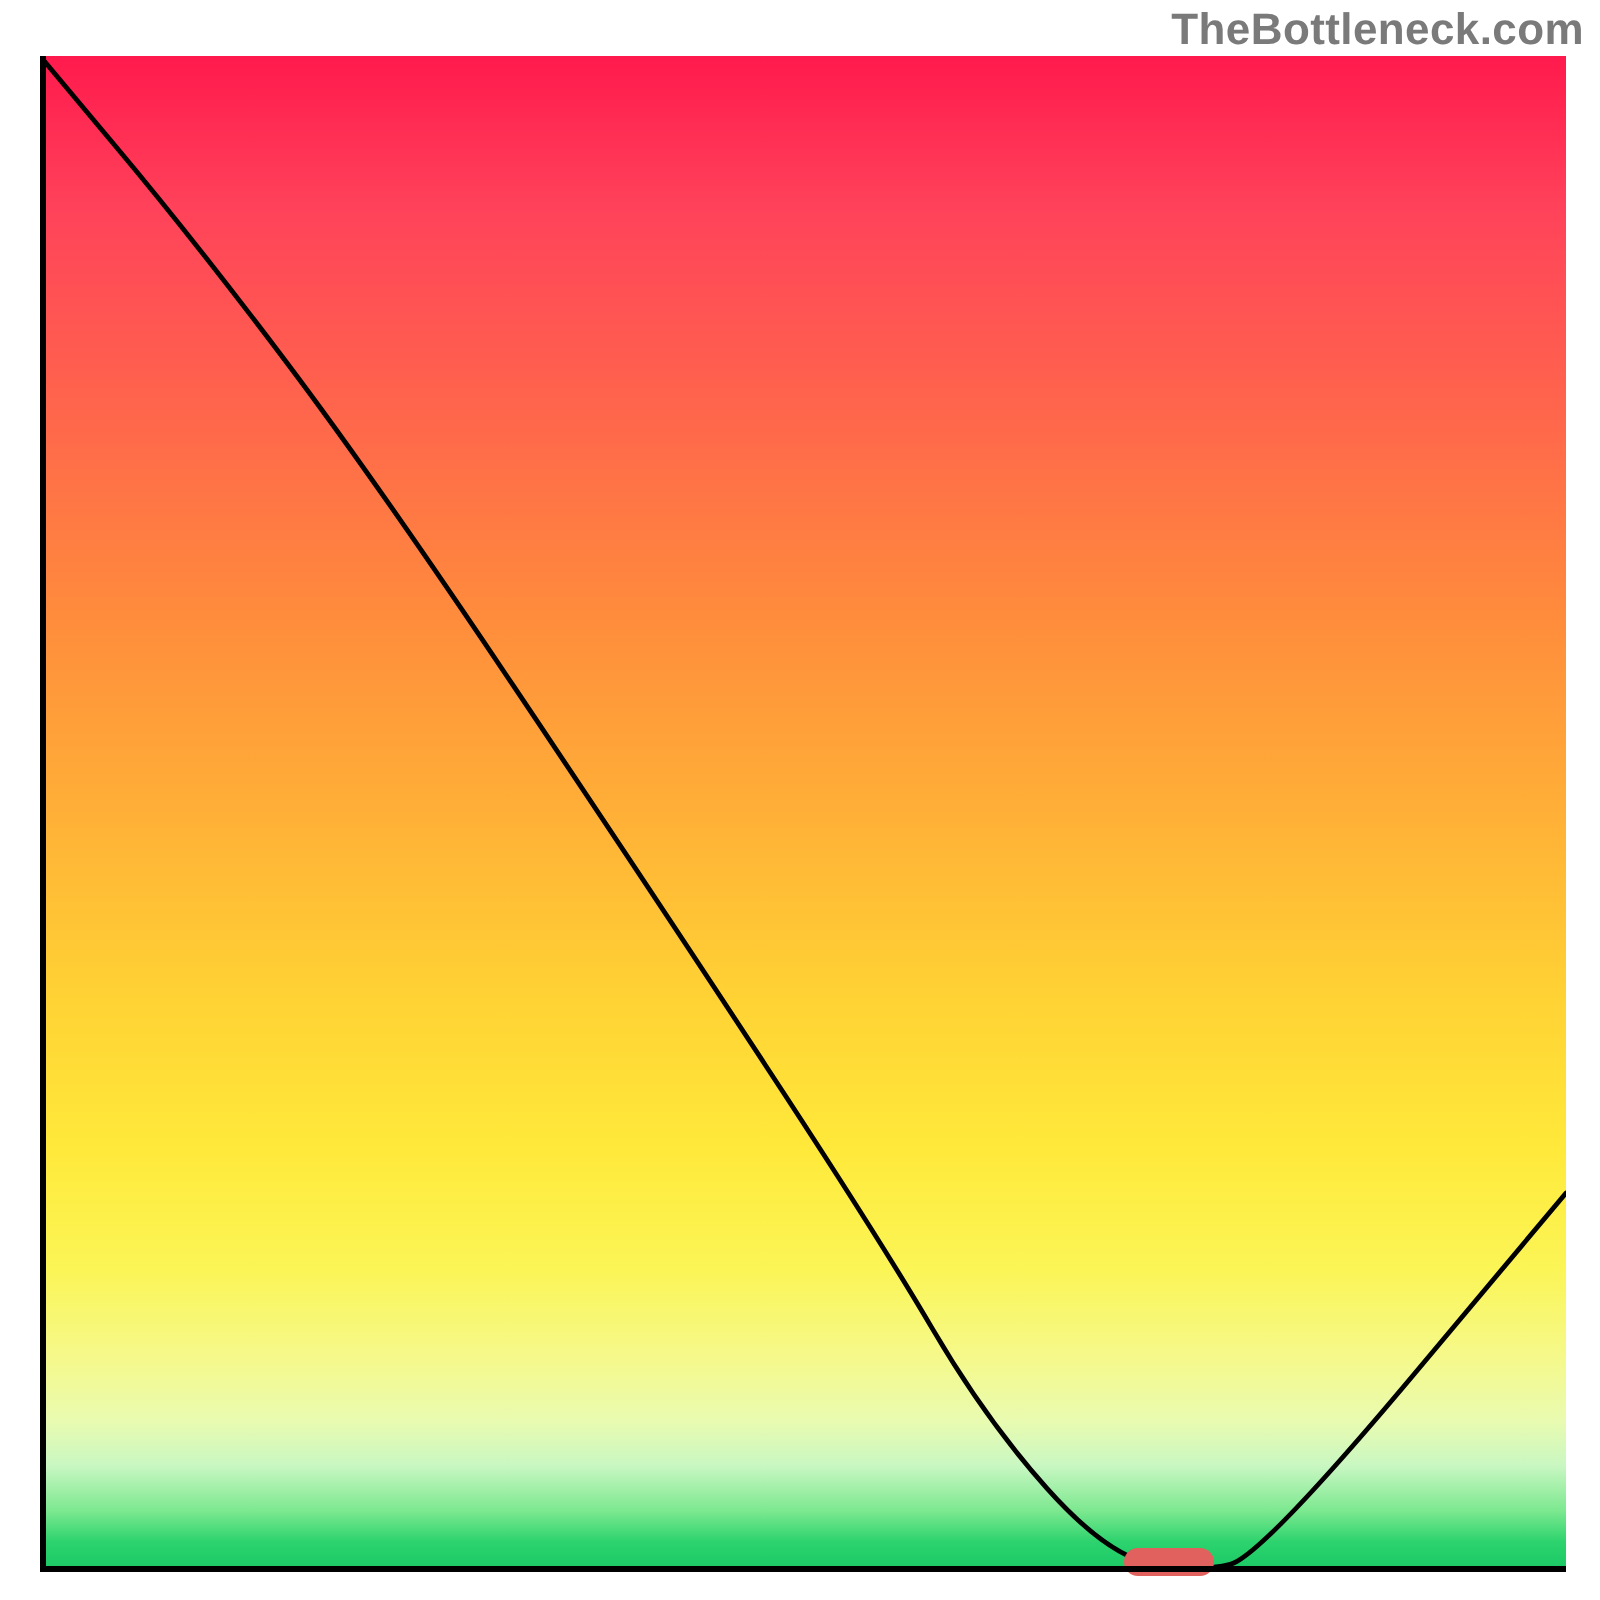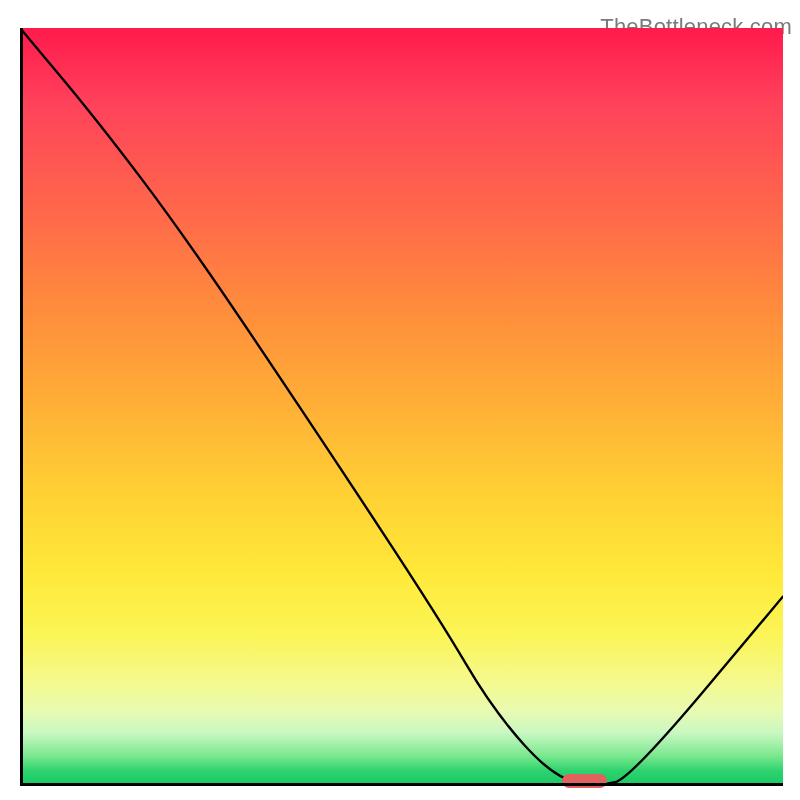--- a/index.html
+++ b/index.html
@@ -10,25 +10,25 @@
     background: #ffffff;
     font-family: Arial, Helvetica, sans-serif;
   }
   .container {
     position: relative;
     width: 800px;
     height: 800px;
   }
   .watermark {
     position: absolute;
-    top: 14px;
+    top: 2px;
     right: 8px;
     font-size: 22px;
     color: #7a7a7a;
-    font-weight: 400;
+    font-weight: 700;
     letter-spacing: 0.2px;
   }
   .plot-area {
     position: absolute;
     left: 20px;
     top: 28px;
     width: 763px;
     height: 758px;
     
     background: linear-gradient(

